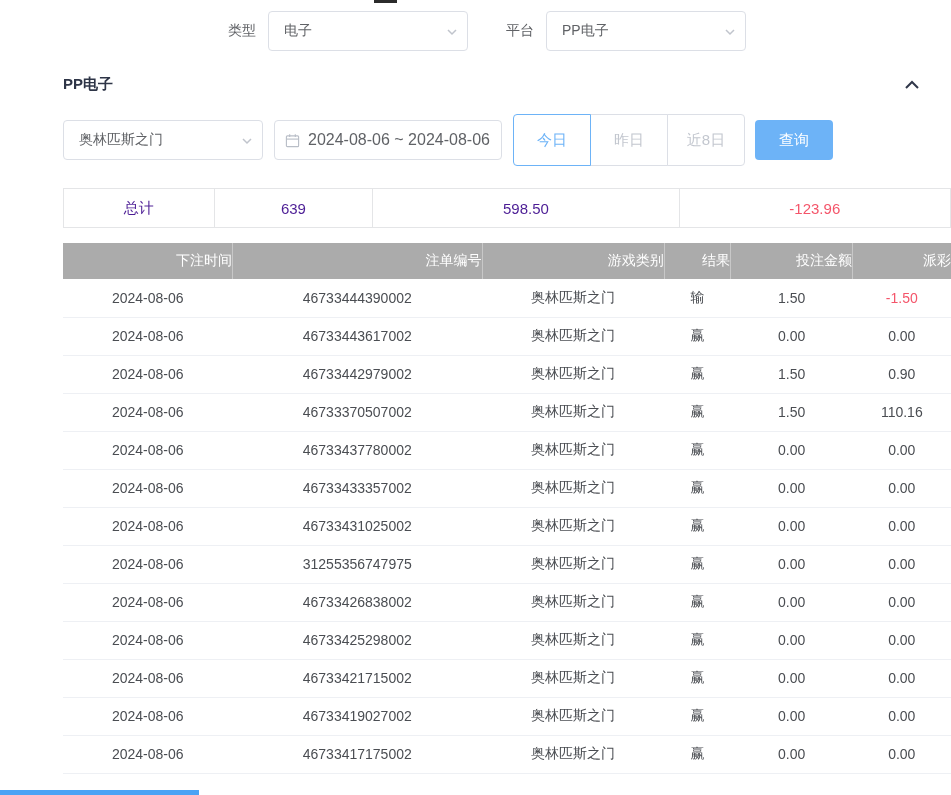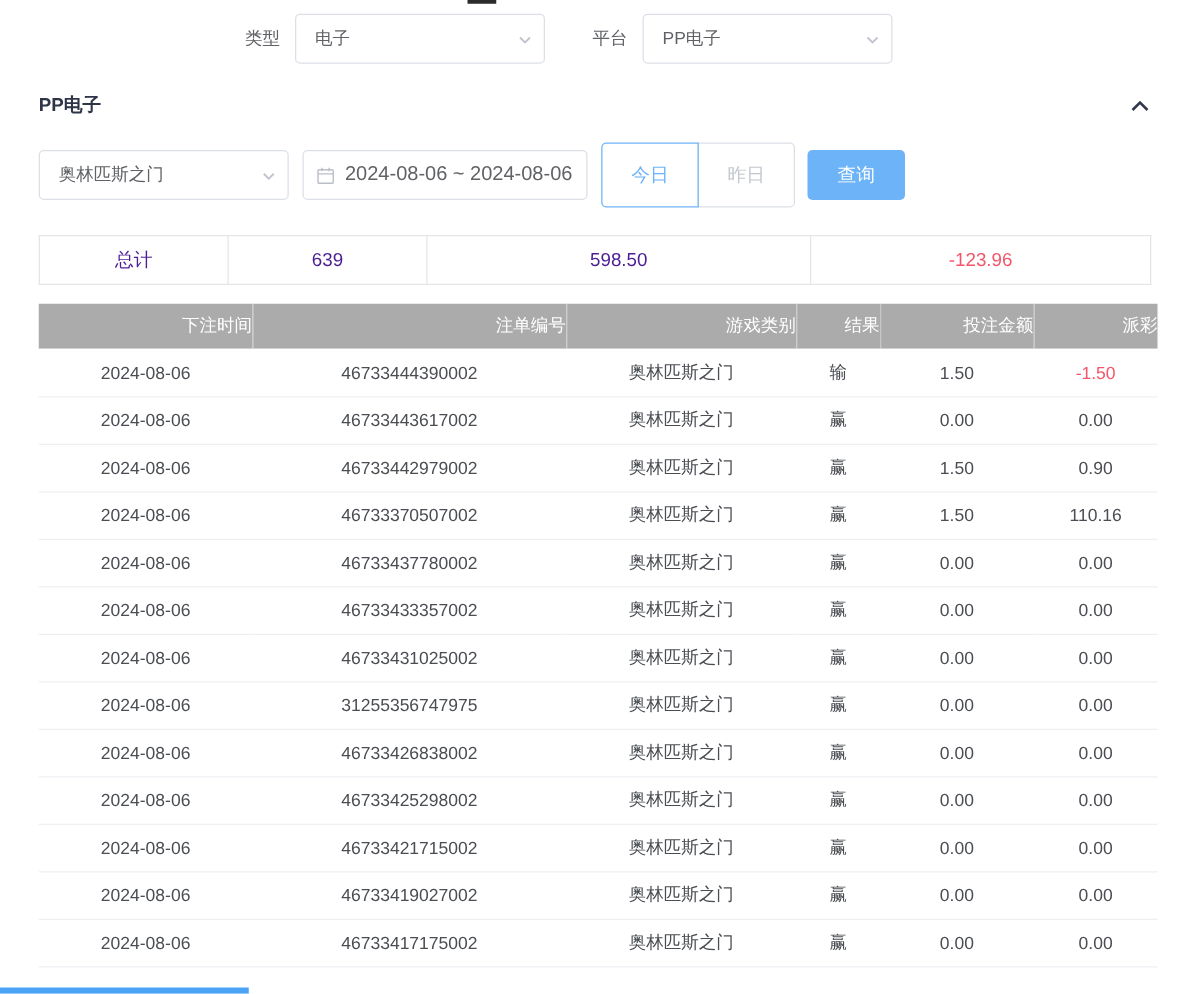--- a/index.html
+++ b/index.html
@@ -6,21 +6,21 @@
   html, body {
     width: 951px; height: 795px; overflow: hidden;
     background: #ffffff;
     font-family: "Liberation Sans", "DejaVu Sans", sans-serif;
   }
   :root {
     --accent-blue: #6db3f7;
     --negative-red: #f4556a;
     --scrollbar-blue: #4aa3f5;
   }
-  .page { position: relative; width: 951px; height: 795px; overflow: hidden; }
+  .page { position: relative; width: 951px; height: 795px; overflow: hidden; padding-left: 32px; }
 
   
   .top-thumb { position: absolute; top: 0; left: 374px; width: 23px; height: 3px; background: #2b2b2b; }
   .h-scroll-thumb { position: absolute; bottom: 0; left: 0; width: 199px; height: 5px; background: var(--scrollbar-blue); }
 
   
   .filter-row-top { display: flex; align-items: center; padding-top: 11px; margin-left: 196px; }
   .lbl { font-size: 14px; color: #606266; flex: none; }
   .select {
     position: relative; height: 40px; border: 1px solid #dcdfe6; border-radius: 4px;
@@ -133,20 +133,21 @@
           <line x1="1.5" y1="6.5" x2="14.5" y2="6.5" stroke="#b9bec7" stroke-width="1.2"></line>
           <line x1="5" y1="1.2" x2="5" y2="4.2" stroke="#b9bec7" stroke-width="1.2"></line>
           <line x1="11" y1="1.2" x2="11" y2="4.2" stroke="#b9bec7" stroke-width="1.2"></line>
         </svg>
       </span>
       <span>2024-08-06 ~ 2024-08-06</span>
     </div>
     <div class="btn-group">
         <button class="qbtn active">今日</button>
         <button class="qbtn">昨日</button>
+        <button class="qbtn">近8日</button>
       </div>
     <button class="search-btn">查询</button>
   </div>
 
   <table class="summary">
     <colgroup>
         <col style="width:151px">
         <col style="width:159px">
         <col style="width:307px">
         <col style="width:272px">

